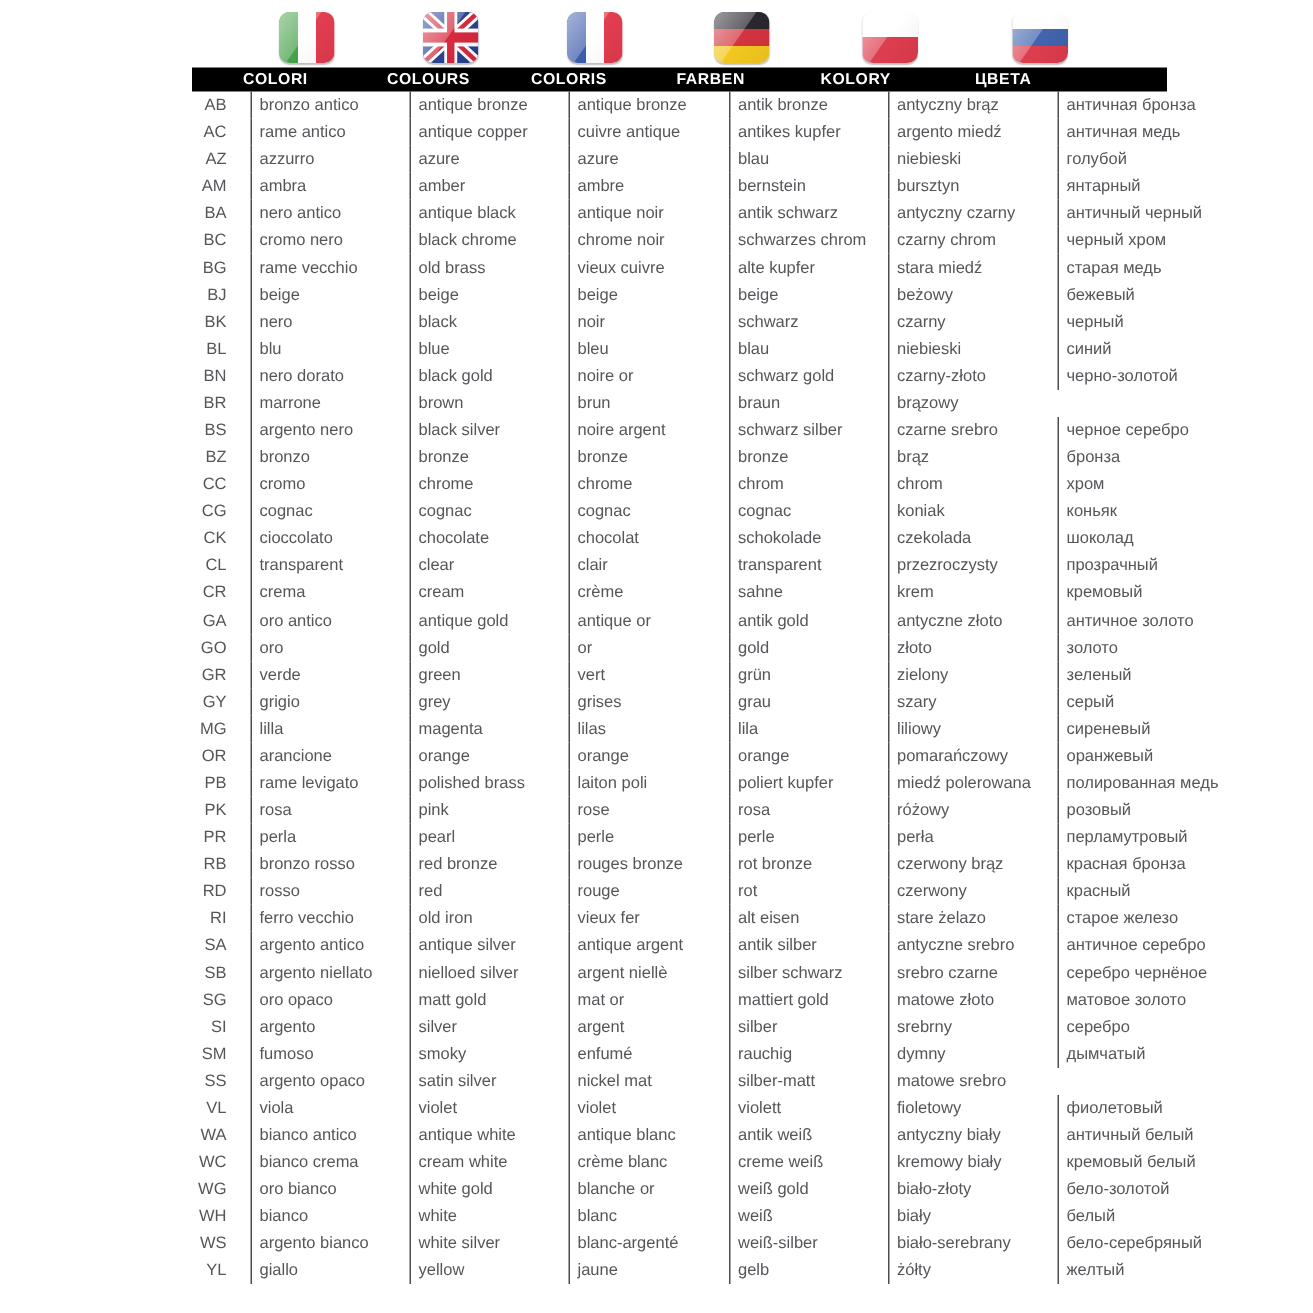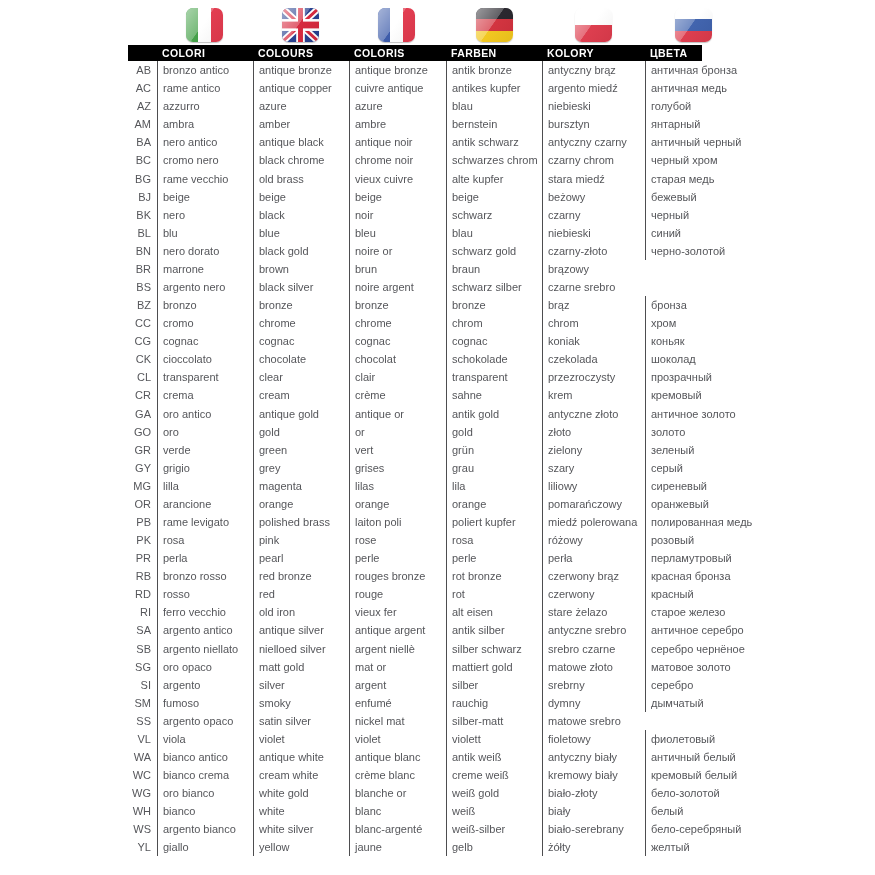--- a/index.html
+++ b/index.html
@@ -35,21 +35,21 @@
   .flag-1 { left: 282px; }
   .flag-2 { left: 378px; }
   .flag-3 { left: 476px; }
   .flag-4 { left: 575px; }
   .flag-5 { left: 675px; }
 
   
   .header-bar {
     position: absolute;
     left: 128px; top: 45px;
-    width: 574px; height: 16px;
+    width: 650px; height: 16px;
     background: var(--header-bg, #000);
     display: grid;
     grid-template-columns: 29px 96px 96px 97px 96px 103px 102px;
     align-items: center;
   }
   .header-cell {
     color: var(--header-text, #fff);
     font-size: 10.5px;
     font-weight: bold;
     letter-spacing: 0.4px;
@@ -61,20 +61,21 @@
   .table-body {
     position: absolute;
     left: 128px; top: 61px;
     width: 700px;
   }
   .row {
     display: grid;
     grid-template-columns: 29px 96px 96px 97px 96px 103px auto;
     height: 18.09px;
     align-items: center;
+    gap: 10px;
   }
   .cell {
     font-size: 11px;
     color: var(--body-text, #55565a);
     white-space: nowrap;
     overflow: visible;
     line-height: 18px;
     height: 100%;
     display: flex;
     align-items: center;
@@ -243,20 +244,21 @@
         <div class="cell de">braun</div>
         <div class="cell pl">brązowy</div>
       </div>
       <div class="row">
         <div class="cell code">BS</div>
         <div class="cell it">argento nero</div>
         <div class="cell en">black silver</div>
         <div class="cell fr">noire argent</div>
         <div class="cell de">schwarz silber</div>
         <div class="cell pl">czarne srebro</div>
+        <div class="cell ru">черное серебро</div>
       </div>
       <div class="row">
         <div class="cell code">BZ</div>
         <div class="cell it">bronzo</div>
         <div class="cell en">bronze</div>
         <div class="cell fr">bronze</div>
         <div class="cell de">bronze</div>
         <div class="cell pl">brąz</div>
         <div class="cell ru">бронза</div>
       </div>

